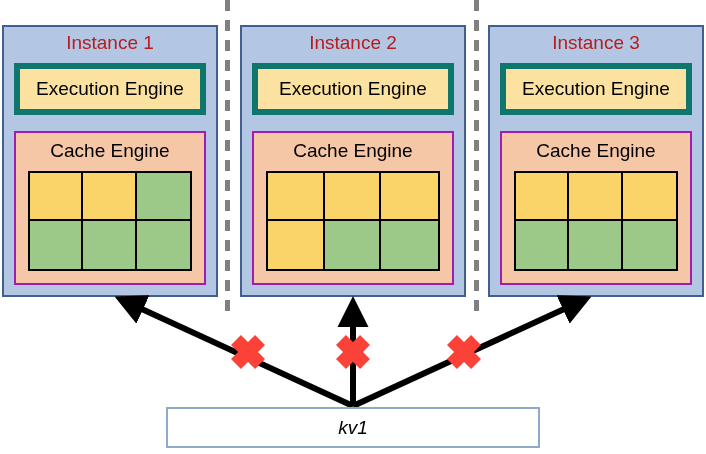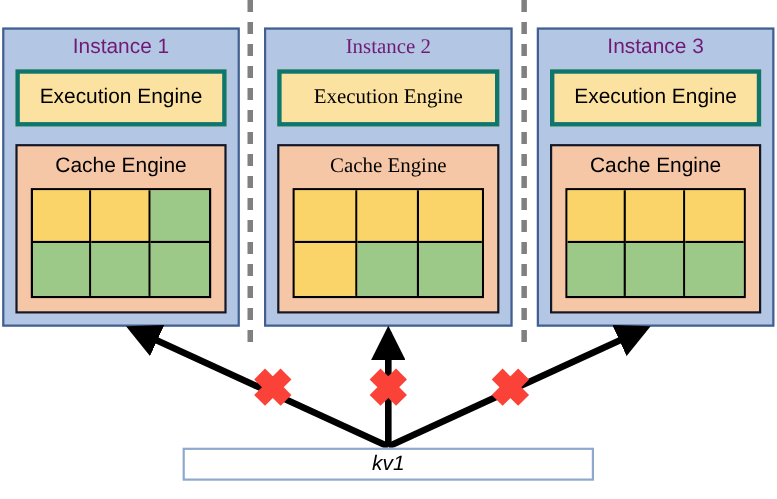--- a/index.html
+++ b/index.html
@@ -44,50 +44,50 @@
     background: #b3c6e3;
     border: 2px solid #41608f;
   }
   .instance-title {
     position: absolute;
     top: 3px;
     left: 0;
     right: 0;
     text-align: center;
     font-size: 19px;
-    color: #701a75;
+    color: #b91c1c;
     line-height: 26px;
     white-space: nowrap;
   }
 
   .exec-engine {
     position: absolute;
     left: 10px;
     right: 10px;
     top: 36px;
     height: 52px;
     box-sizing: border-box;
     background: #fce2a0;
-    border: 4px solid #0f766e;
+    border: 6px solid #0f766e;
     display: flex;
     align-items: center;
     justify-content: center;
     font-size: 19px;
     color: #000000;
   }
 
   .cache-engine {
     position: absolute;
     left: 10px;
     right: 10px;
     top: 104px;
     bottom: 10px;
     box-sizing: border-box;
     background: #f6c7a6;
-    border: 2px solid #0f172a;
+    border: 2px solid #a21caf;
   }
   .cache-title {
     position: absolute;
     top: 5px;
     left: 0;
     right: 0;
     text-align: center;
     font-size: 19px;
     color: #000000;
     line-height: 26px;
@@ -116,21 +116,21 @@
   .cache-grid .cache-cell:nth-child(n+4) { border-bottom: none; }
   .cell-yellow { background: #fad468; }
   .cell-green  { background: #9cc888; }
 
   
   .kv-strip {
     position: absolute;
     left: 166px;
     top: 407px;
     width: 374px;
-    height: 30px;
+    height: 41px;
     display: flex;
     box-sizing: border-box;
     background: #ffffff;
     flex-direction: column;
   }
   .kv-cell {
     flex: 1 1 0;
     border: 2px solid #8ea9cc;
     margin-left: -2px;
     box-sizing: border-box;
@@ -193,21 +193,21 @@
         <div class="cache-cell cell-yellow" style="background: rgb(250, 212, 104);"></div>
         <div class="cache-cell cell-yellow" style="background: rgb(250, 212, 104);"></div>
         <div class="cache-cell cell-green" style="background: rgb(156, 200, 136);"></div>
         <div class="cache-cell cell-green" style="background: rgb(156, 200, 136);"></div>
         <div class="cache-cell cell-green" style="background: rgb(156, 200, 136);"></div>
         <div class="cache-cell cell-green" style="background: rgb(156, 200, 136);"></div>
       </div>
     </div>
   </div>
 
-  <div class="instance" style="left:240px; width:226px;font-family:Liberation Serif, serif;">
+  <div class="instance" style="left:240px; width:226px;">
     <div class="instance-title">Instance 2</div>
     <div class="exec-engine">
       <span>Execution Engine</span>
     </div>
     <div class="cache-engine">
       <div class="cache-title">Cache Engine</div>
       <div class="cache-grid">
         <div class="cache-cell cell-yellow" style="background: rgb(250, 212, 104);"></div>
         <div class="cache-cell cell-yellow" style="background: rgb(250, 212, 104);"></div>
         <div class="cache-cell cell-yellow" style="background: rgb(250, 212, 104);"></div>

